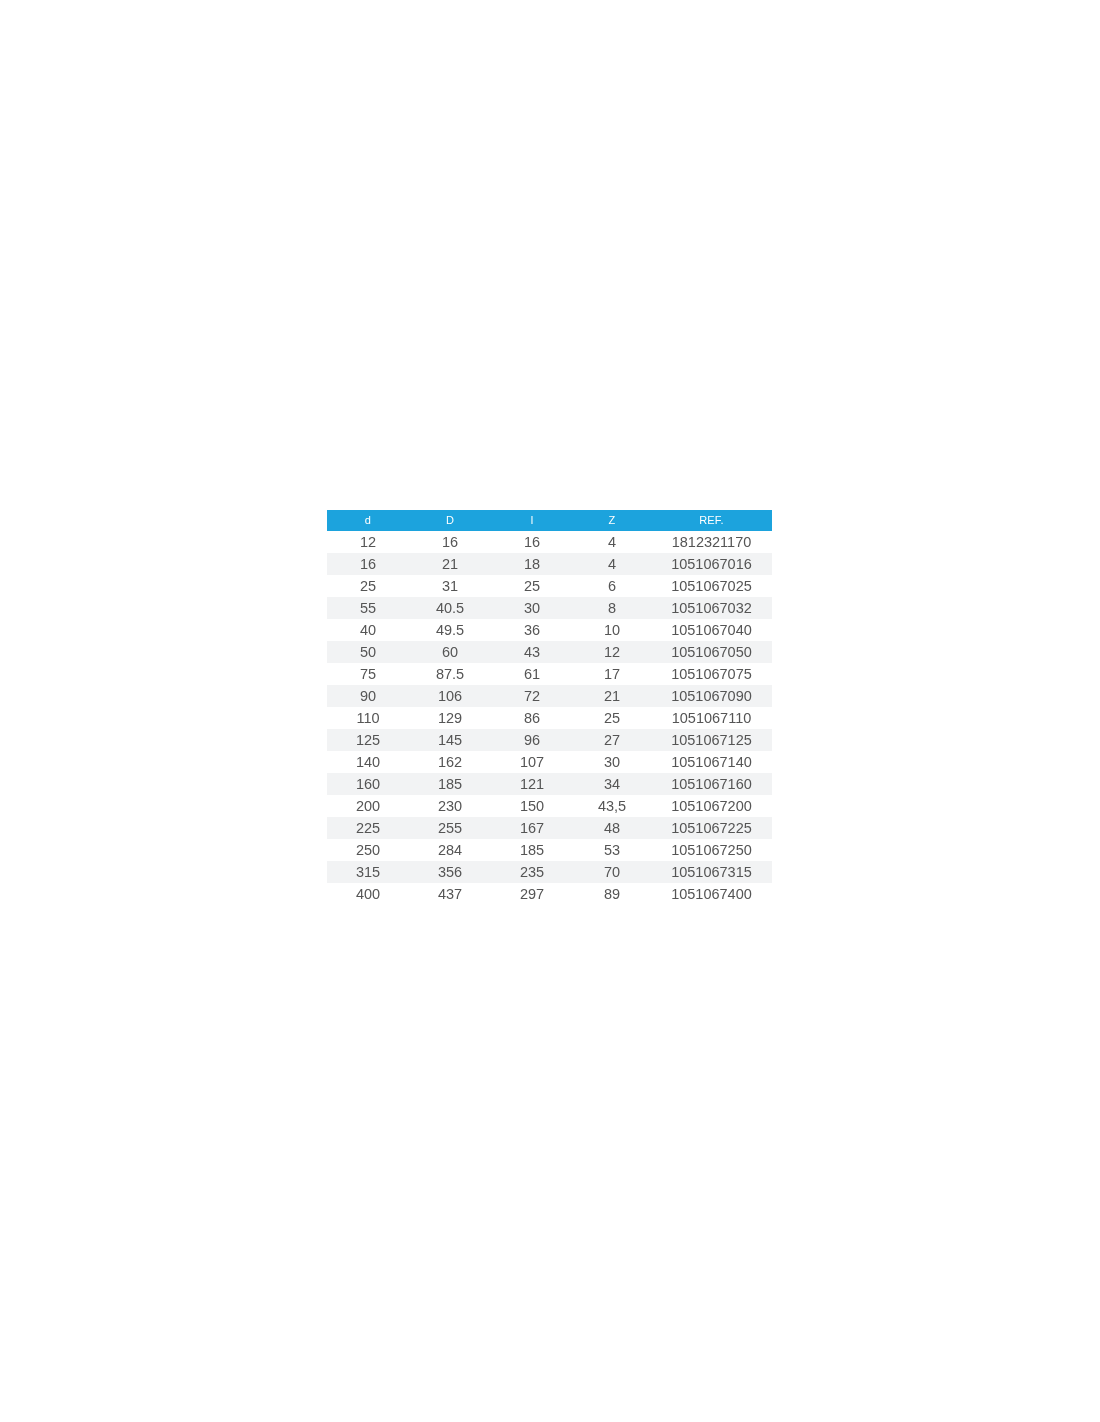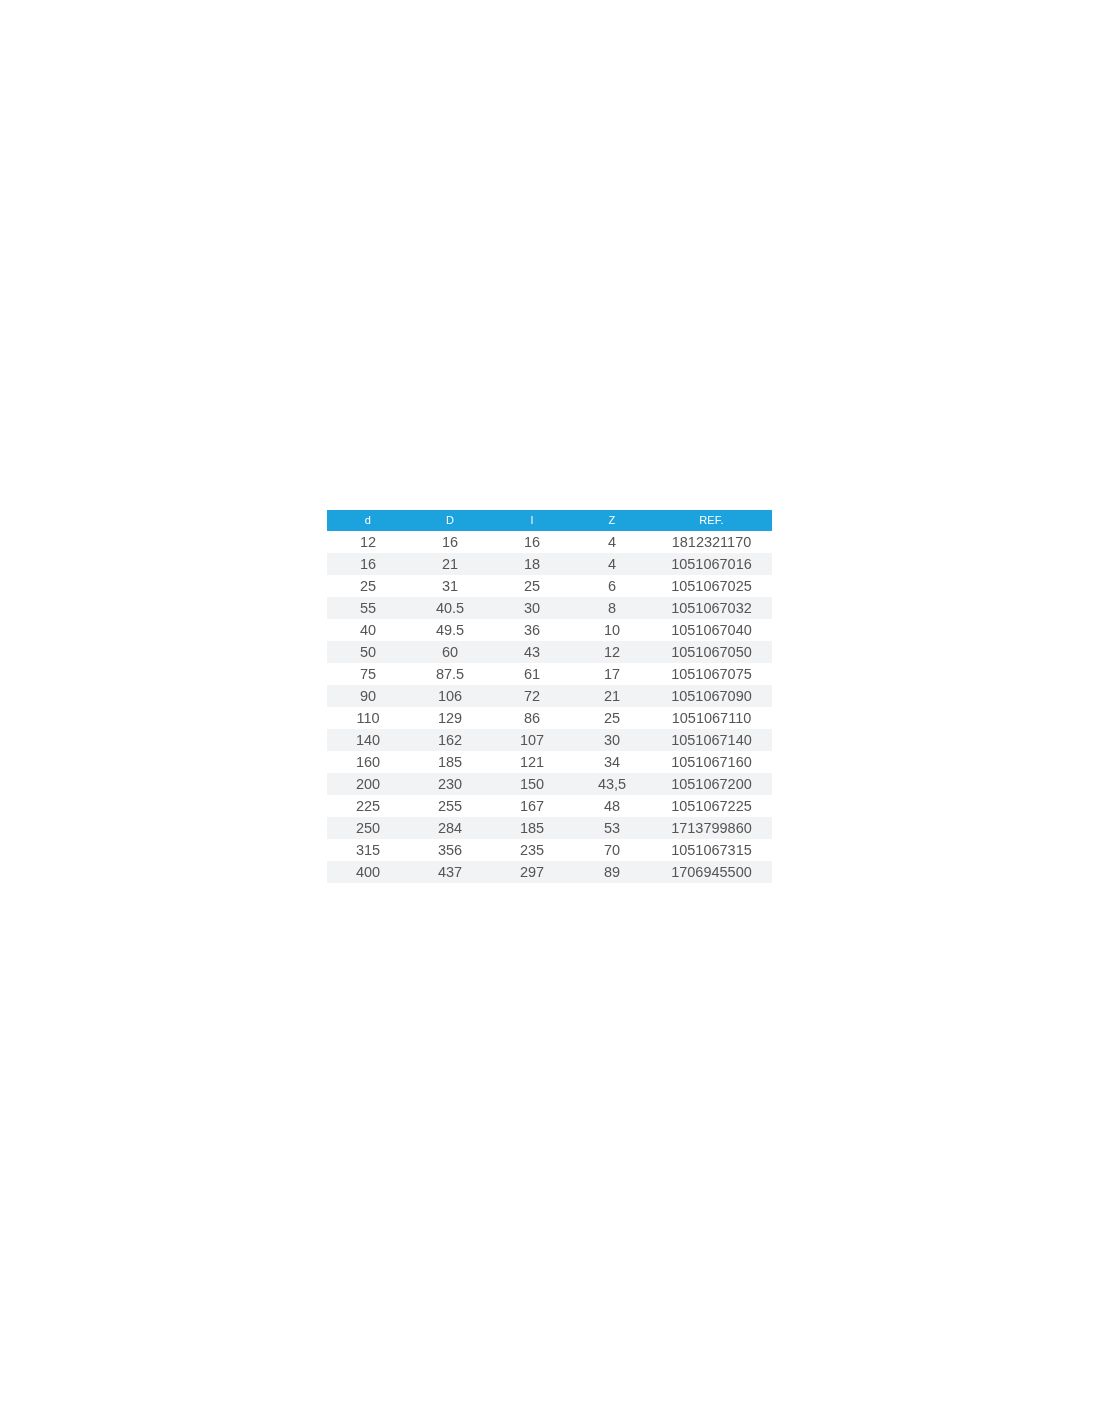--- a/index.html
+++ b/index.html
@@ -130,20 +130,27 @@
         <td>1051067090</td>
       </tr>
       <tr>
         <td>110</td>
         <td>129</td>
         <td>86</td>
         <td>25</td>
         <td>1051067110</td>
       </tr>
       <tr>
+        <td>125</td>
+        <td>145</td>
+        <td>96</td>
+        <td>27</td>
+        <td>1051067125</td>
+      </tr>
+      <tr>
         <td>140</td>
         <td>162</td>
         <td>107</td>
         <td>30</td>
         <td>1051067140</td>
       </tr>
       <tr>
         <td>160</td>
         <td>185</td>
         <td>121</td>
@@ -162,31 +169,31 @@
         <td>255</td>
         <td>167</td>
         <td>48</td>
         <td>1051067225</td>
       </tr>
       <tr>
         <td>250</td>
         <td>284</td>
         <td>185</td>
         <td>53</td>
-        <td>1713799860</td>
+        <td>1051067250</td>
       </tr>
       <tr>
         <td>315</td>
         <td>356</td>
         <td>235</td>
         <td>70</td>
         <td>1051067315</td>
       </tr>
       <tr>
         <td>400</td>
         <td>437</td>
         <td>297</td>
         <td>89</td>
-        <td>1706945500</td>
+        <td>1051067400</td>
       </tr>
     </tbody>
   </table>
 </div>
 
 </body></html>

